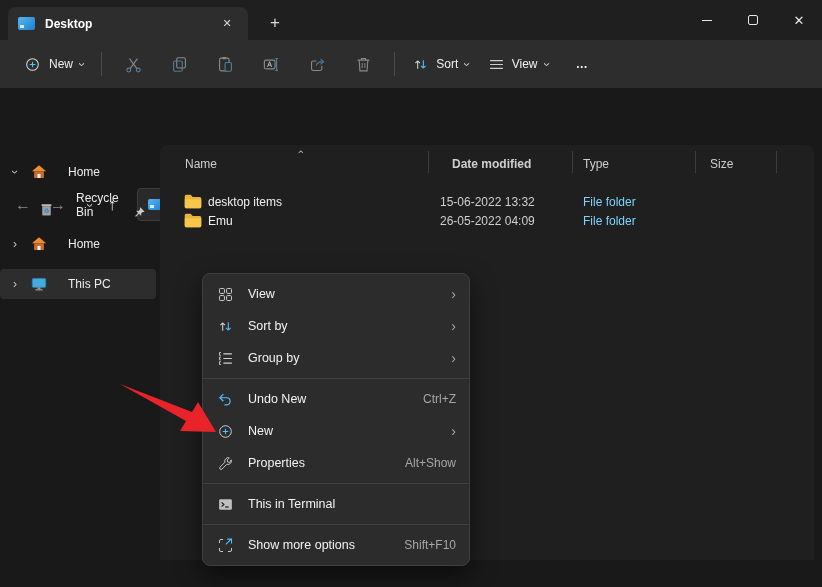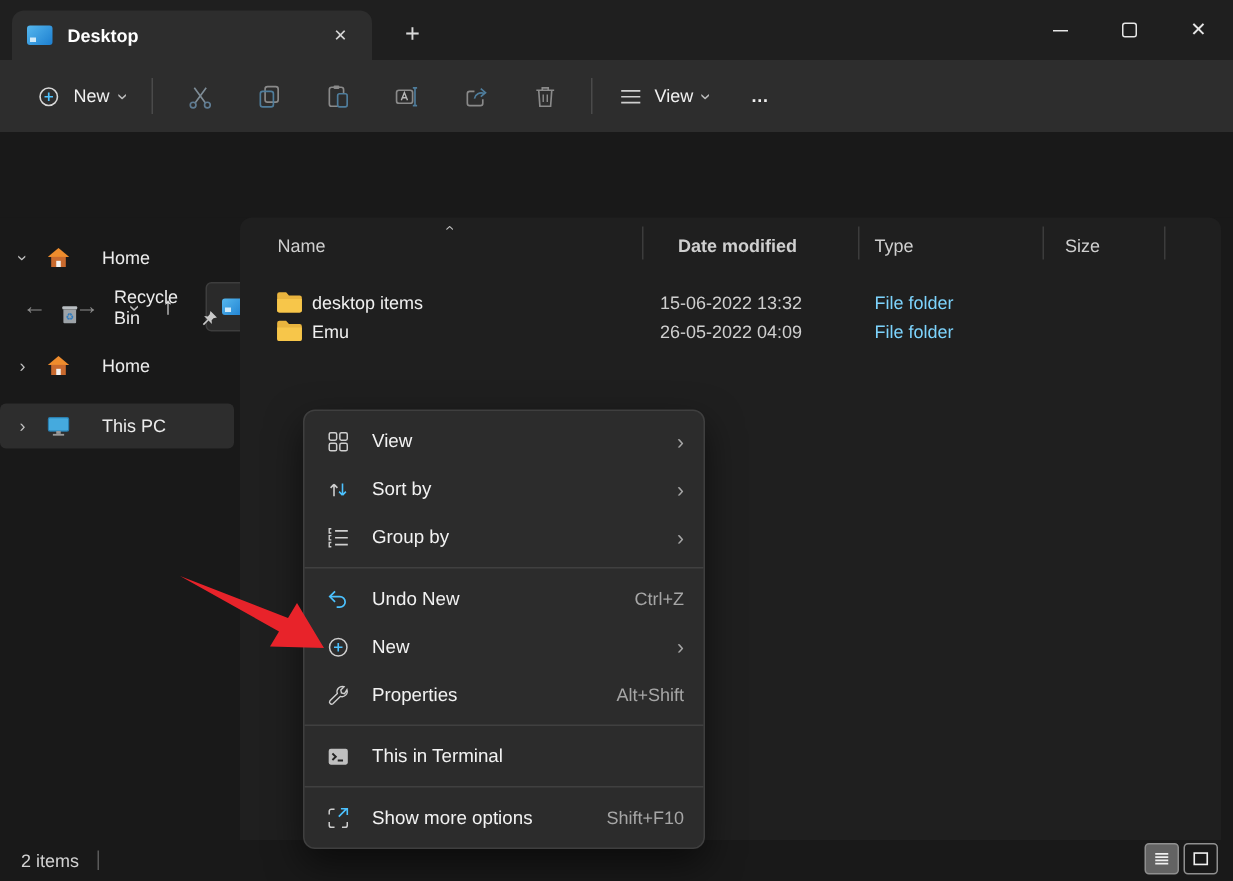--- a/index.html
+++ b/index.html
@@ -183,20 +183,30 @@
           <svg width="19" height="19" viewBox="0 0 24 24" fill="none">
             <path d="M4.5 6.5h15M9.5 6V4.5h5V6" stroke="#8a8a8a" stroke-width="1.4"></path>
             <path d="M6.5 6.5l1 13.5h9l1-13.5" stroke="#8a8a8a" stroke-width="1.4"></path>
             <path d="M10.3 10v6.5M13.7 10v6.5" stroke="#8a8a8a" stroke-width="1.2"></path>
           </svg>
         </span>
     </div>
     <div class="tb-sep"></div>
     <div class="tb-btn">
       <span>
+          <svg width="17" height="17" viewBox="0 0 24 24" fill="none">
+            <path d="M8 18V7M8 7L4.8 10.2M8 7l3.2 3.2" stroke="#cfcfcf" stroke-width="1.5"></path>
+            <path d="M16 6v11M16 17l-3.2-3.2M16 17l3.2-3.2" stroke="#4cc2ff" stroke-width="1.5"></path>
+          </svg>
+        </span>
+      <span>Sort</span>
+      <span class="chev">›</span>
+    </div>
+    <div class="tb-btn">
+      <span>
           <svg width="17" height="17" viewBox="0 0 24 24">
             <path d="M3 6.5h18M3 12h18M3 17.5h18" stroke="#cfcfcf" stroke-width="1.6"></path>
           </svg>
         </span>
       <span>View</span>
       <span class="chev">›</span>
     </div>
     <div class="tb-more">…</div>
   </div>
 
@@ -380,21 +390,21 @@
       <span class="mi-label">New</span>
       <span class="mi-sub">›</span>
     </div>
     <div class="mi">
       <span class="mi-ic">
           <svg width="17" height="17" viewBox="0 0 24 24" fill="none">
             <path d="M20.2 6.8a5 5 0 0 1-6.3 6.3L7 20a2 2 0 0 1-2.8-2.8l6.9-6.9a5 5 0 0 1 6.3-6.3l-3 3 .6 2.9 2.9.6z" stroke="#cfcfcf" stroke-width="1.3"></path>
           </svg>
         </span>
       <span class="mi-label">Properties</span>
-      <span class="mi-short">Alt+Shift</span>
+      <span class="mi-short">Alt+Show</span>
     </div>
     <div class="mdiv"></div>
     <div class="mi">
       <span class="mi-ic">
           <svg width="17" height="17" viewBox="0 0 24 24">
             <rect x="3" y="4.5" width="18" height="15" rx="2" fill="#bfbfbf"></rect>
             <path d="M6.5 9l3.2 3-3.2 3" stroke="#232323" stroke-width="1.8" fill="none"></path>
             <path d="M11.5 15.5h5" stroke="#232323" stroke-width="1.8"></path>
           </svg>
         </span>
@@ -406,34 +416,18 @@
           <svg width="17" height="17" viewBox="0 0 24 24" fill="none">
             <path d="M8.5 3.5H5.5a2 2 0 0 0-2 2v3M3.5 15.5v3a2 2 0 0 0 2 2h3M15.5 20.5h3a2 2 0 0 0 2-2v-3" stroke="#cfcfcf" stroke-width="1.4"></path>
             <path d="M12.5 10.5l7.5-7.5M14.5 3h6v6" stroke="#4cc2ff" stroke-width="1.5"></path>
           </svg>
         </span>
       <span class="mi-label">Show more options</span>
       <span class="mi-short">Shift+F10</span>
     </div>
   </div>
 
-  <div class="statusbar">
-    <span class="status-count">2 items</span>
-    <span class="status-div"></span>
-    <div class="viewtoggles">
-      <div class="vt active">
-        <svg width="13" height="13" viewBox="0 0 24 24">
-            <path d="M4 6h16M4 10h16M4 14h16M4 18h16" stroke="#f0f0f0" stroke-width="2"></path>
-          </svg>
-      </div>
-      <div class="vt">
-        <svg width="13" height="13" viewBox="0 0 24 24" fill="none">
-            <rect x="4" y="5" width="16" height="14" stroke="#f0f0f0" stroke-width="2"></rect>
-          </svg>
-      </div>
-    </div>
-  </div>
 
   <svg class="arrow-overlay" width="822" height="587" viewBox="0 0 822 587">
     <polygon points="120,384 192,412 198,402 216,432 180,431 186,421" fill="#e8232a"></polygon>
   </svg>
 
 </div>
 
 </body></html>

